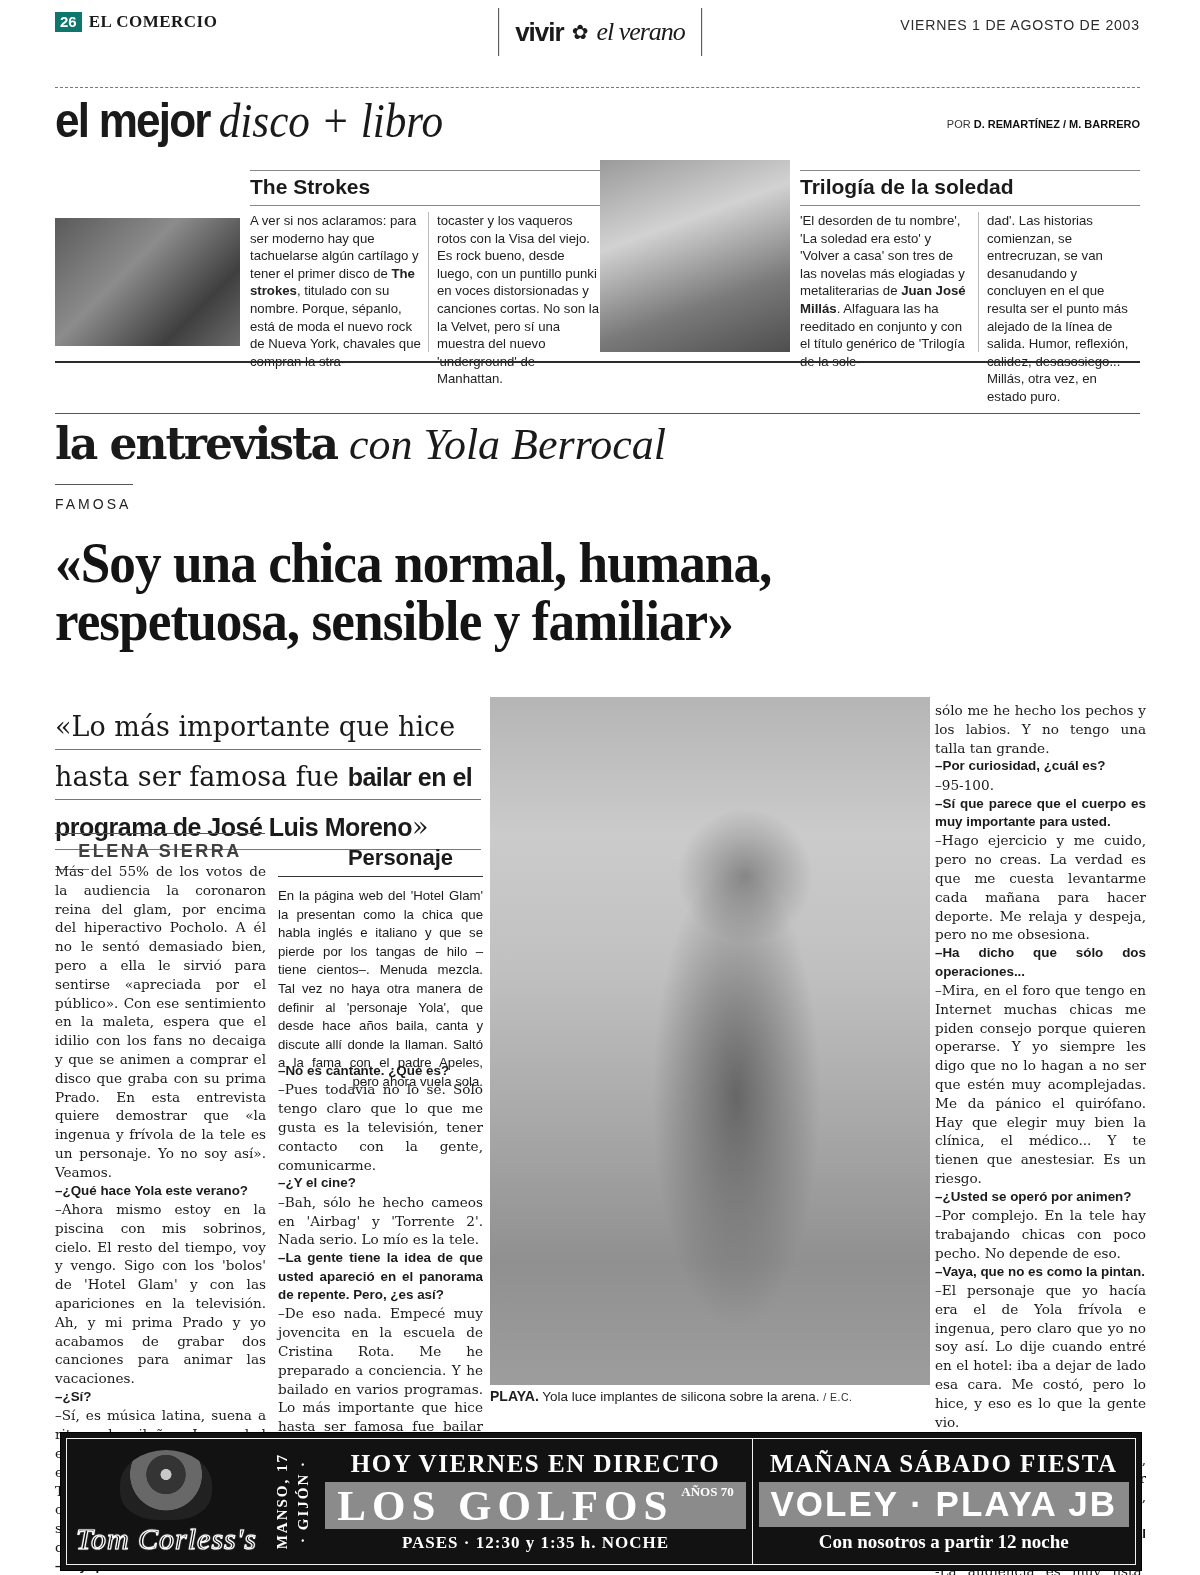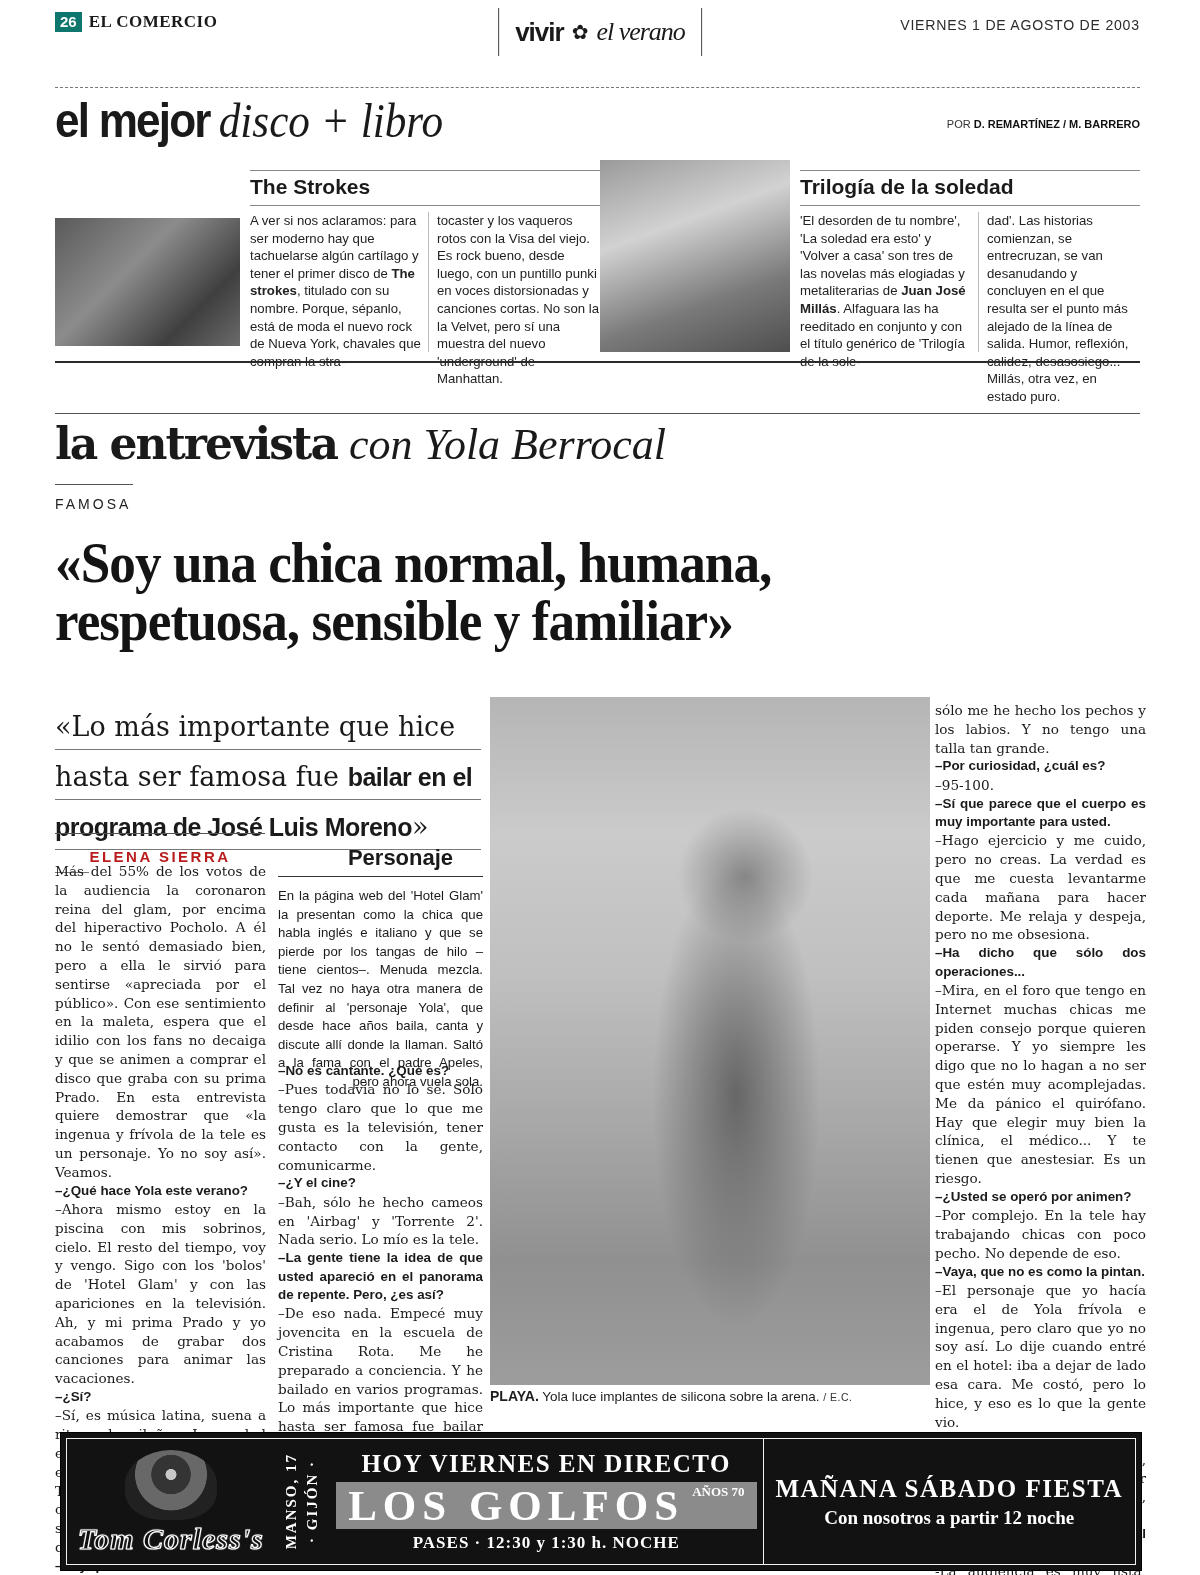--- a/index.html
+++ b/index.html
@@ -50,22 +50,22 @@
   .famosa{left:55px;top:496px;font-family:Liberation Sans, sans-serif;font-size:14px;
           letter-spacing:3px;color:#222;}
   .headline{left:55px;top:534px;width:1120px;font-family:"Liberation Serif",serif;
             font-weight:bold;font-size:56px;line-height:58px;letter-spacing:-1px;color:#141414;
             transform:scaleX(.95);transform-origin:left;}
   .pullquote{left:55px;top:700px;width:426px;font-size:27px;line-height:1;}
   .pq-line{border-bottom:1px solid #777;padding:5px 0 9px;margin-top:8px;}
   .pq-bold{font-family:"Liberation Sans",sans-serif;font-weight:bold;font-size:25px;letter-spacing:-.5px;}
 
   .byline-box{left:55px;top:833px;width:210px;border-top:1px solid #555;text-align:center;
-              font-family:"Liberation Sans",sans-serif;font-weight:bold;font-size:15px;
-              letter-spacing:2.5px;padding-top:14px;color:#b91c1c;}
+              font-family:"Liberation Sans",sans-serif;font-weight:bold;font-size:18px;
+              letter-spacing:2.5px;padding-top:7px;color:#404040;}
   .byline-sub{display:block;width:34px;border-top:1px solid #777;margin-top:7px;}
 
   .col{text-align:justify;}
   .col .para{margin:0;}
   .col .q{font-family:"Liberation Sans",sans-serif;font-weight:bold;font-size:13.4px;line-height:18.4px;}
   .col .a{font-family:"DejaVu Serif",serif;font-size:13.6px;line-height:18.8px;}
   .col1{left:55px;top:862px;width:211px;}
   .col2{left:278px;top:1062px;width:205px;}
   .col3{left:935px;top:701px;width:211px;}
 
@@ -85,21 +85,21 @@
   .caption b{font-size:14px;}
   .credit{font-size:10.5px;letter-spacing:.5px;color:#333;}
 
   
   .ad{left:60px;top:1432px;width:1080px;height:137px;background:#121212;border:1px solid #000;}
   .ad-inner{position:absolute;inset:5px;border:1px solid #f2f2f2;display:flex;align-items:stretch;color:#fff;}
   .ad-logo{width:238px;position:relative;display:flex;flex-direction:column;align-items:center;justify-content:flex-end;padding-bottom:8px;}
   .crest{width:92px;height:70px;border-radius:50% 50% 40% 40%;
          background:radial-gradient(circle at 50% 35%, #e8e8e8 0 8%, #3a3a3a 9% 30%, #777 31% 55%, #242424 56%);
          opacity:.85;}
-  .logo-text{font-family:"Liberation Serif",serif;font-style:italic;font-weight:bold;font-size:30px;
+  .logo-text{font-family:"Liberation Serif",serif;font-style:italic;font-weight:normal;font-size:30px;
              letter-spacing:1px;color:#101010;-webkit-text-stroke:1.2px #fff;text-shadow:0 0 2px #fff;
              white-space:nowrap;margin-top:2px;}
   .ad-addr{width:64px;display:flex;align-items:center;justify-content:center;gap:4px;}
   .vtext{writing-mode:vertical-rl;transform:rotate(180deg);font-family:"Liberation Serif",serif;
          font-weight:bold;font-size:15px;letter-spacing:2px;}
   .ad-block{flex:1;display:flex;flex-direction:column;align-items:center;justify-content:center;gap:4px;padding:4px 12px;}
   .ad-title{font-family:"Liberation Serif",serif;font-weight:bold;font-size:25px;letter-spacing:1.5px;white-space:nowrap;}
   .ad-bar{background:#8b8b8b;width:100%;display:flex;align-items:center;justify-content:center;padding:2px 6px;}
   .ad-band{font-family:"Liberation Serif",serif;font-weight:bold;font-size:43px;letter-spacing:6px;
            line-height:1;white-space:nowrap;}
@@ -235,23 +235,26 @@
       <div class="ad-addr">
         <span class="vtext">MANSO, 17</span>
         <span class="vtext">· GIJÓN ·</span>
       </div>
       <div class="ad-block">
         <div class="ad-title">HOY VIERNES EN DIRECTO</div>
         <div class="ad-bar">
           <span class="ad-band">LOS GOLFOS</span>
           <span class="ad-band-note">AÑOS 70</span>
         </div>
-        <div class="ad-passes">PASES · 12:30 y 1:30 h. NOCHE</div>
+        <div class="ad-passes">PASES · 12:30 y 1:35 h. NOCHE</div>
       </div>
       <div class="ad-divider"></div>
       <div class="ad-block" style="max-width:430px;">
         <div class="ad-title">MAÑANA SÁBADO FIESTA</div>
+        <div class="ad-bar">
+          <span class="ad-event">VOLEY · PLAYA JB</span>
+        </div>
         <div class="ad-note">Con nosotros a partir 12 noche</div>
       </div>
     </div>
   </div>
 
 </div>
 
 </body></html>

